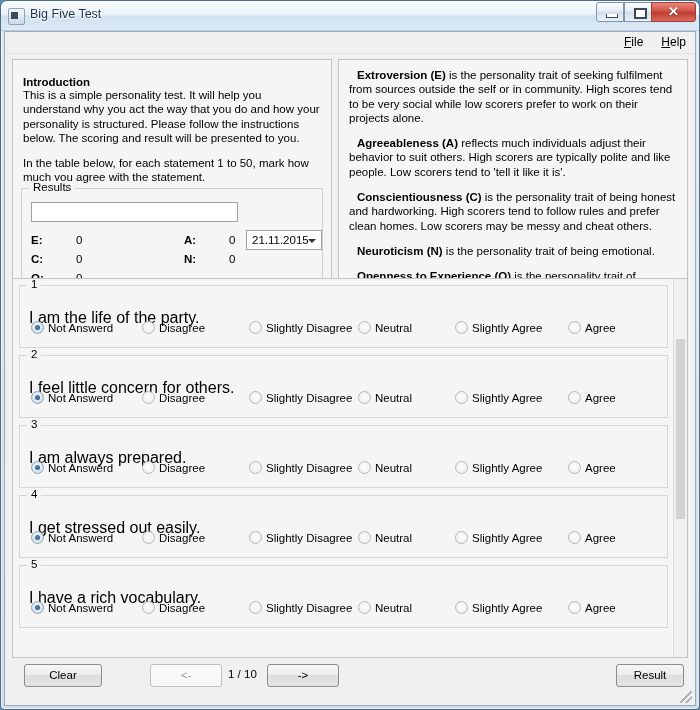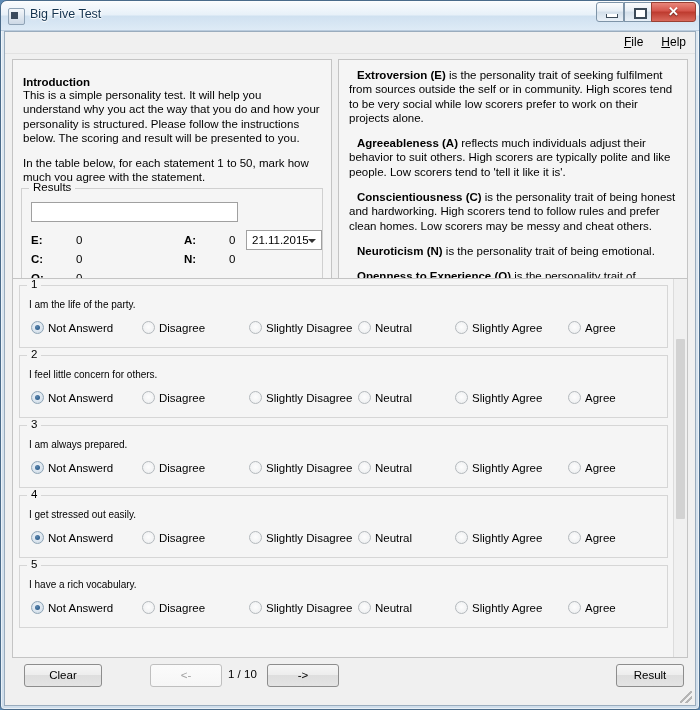--- a/index.html
+++ b/index.html
@@ -193,22 +193,22 @@
     margin-bottom: 7px;
     background: #f5f5f5;
   }
   .q-num {
     position: absolute; left: 7px; top: -8px;
     background: #f5f5f5;
     padding: 0 4px;
     font-size: 11.5px; color: #000;
   }
   .q-text {
-    position: absolute; left: 9px; top: 13px;
-    font-size: 10px; color: #000;
+    position: absolute; left: 9px; top: 23px;
+    font-size: 16px; color: #000;
   }
   .q-options {
     position: absolute; left: 11px; top: 35px; right: 4px;
     height: 18px;
     text-decoration: underline;
   }
   .opt {
     position: absolute;
     font-size: 11.5px; color: #000;
     white-space: nowrap;

